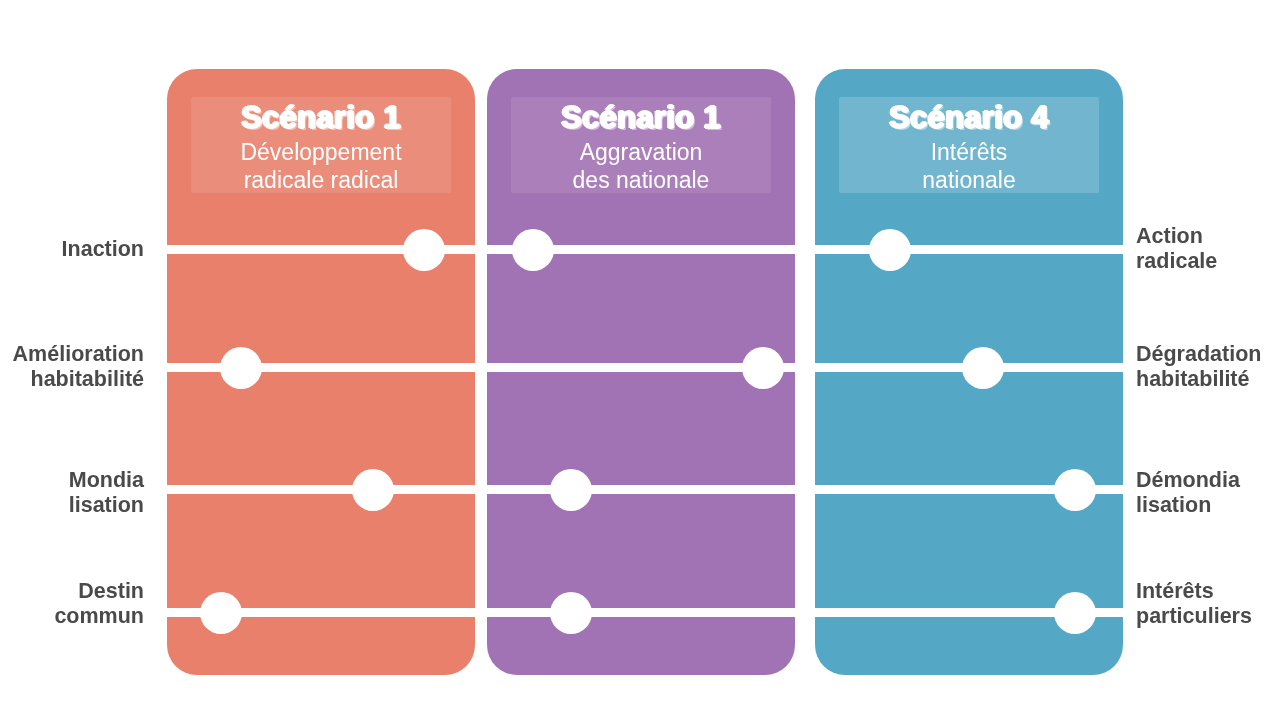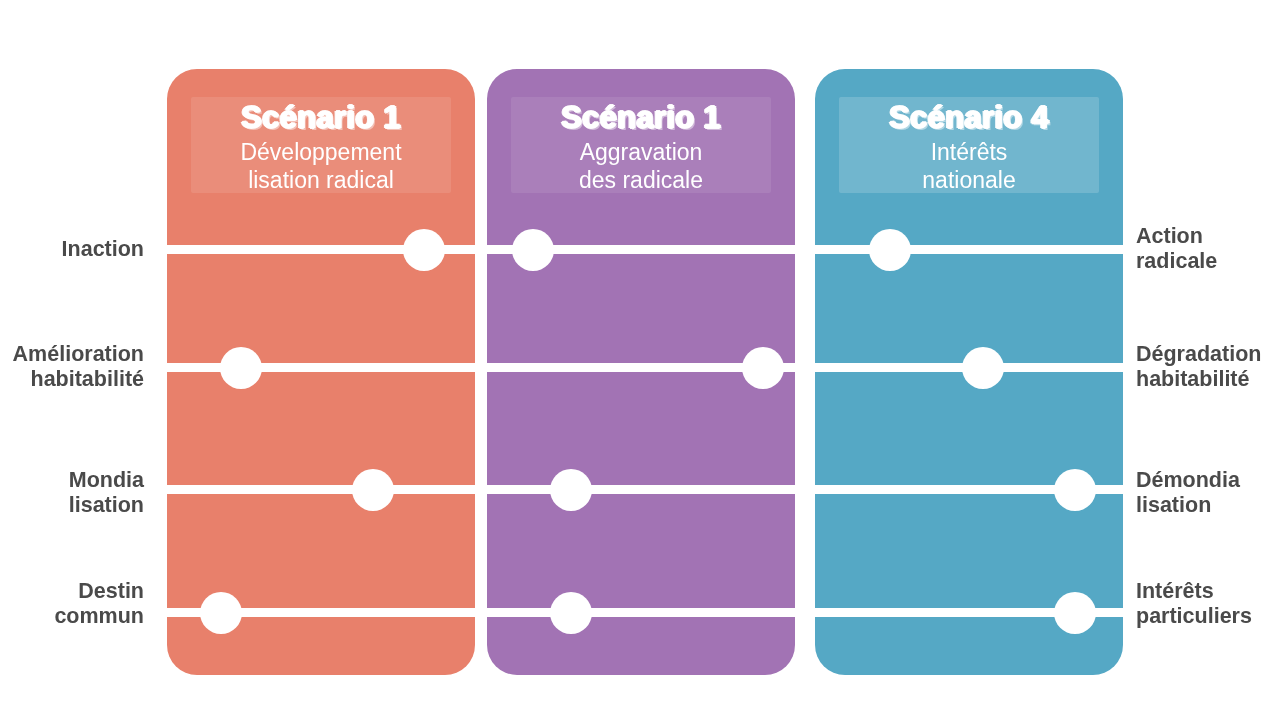--- a/index.html
+++ b/index.html
@@ -119,30 +119,30 @@
 </head>
 <body>
 
 <div id="stage">
 
   <div class="panel panel-1">
     <div class="title-highlight"></div>
     <div class="title-block">
       <div class="scenario-name">Scénario 1</div>
       <div class="scenario-sub">Développement
-lisation radical</div>
+radicale radical</div>
     </div>
   </div>
 
   <div class="panel panel-2">
     <div class="title-highlight"></div>
     <div class="title-block">
       <div class="scenario-name">Scénario 1</div>
       <div class="scenario-sub">Aggravation
-des radicale</div>
+des nationale</div>
     </div>
   </div>
 
   <div class="panel panel-3">
     <div class="title-highlight"></div>
     <div class="title-block">
       <div class="scenario-name">Scénario 4</div>
       <div class="scenario-sub">Intérêts
 nationale</div>
     </div>

